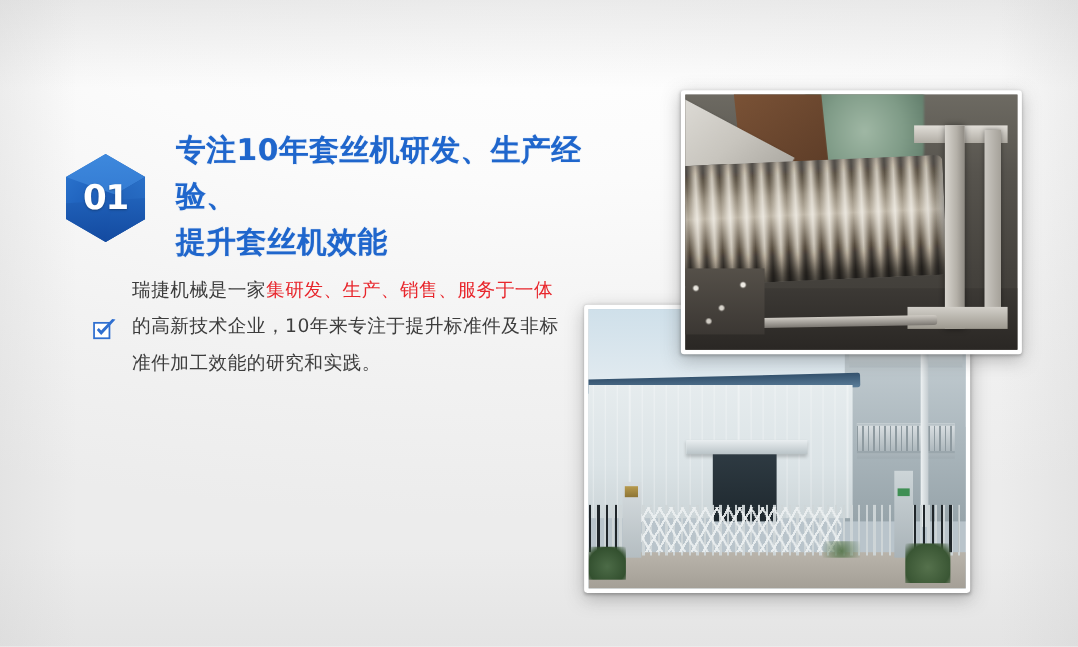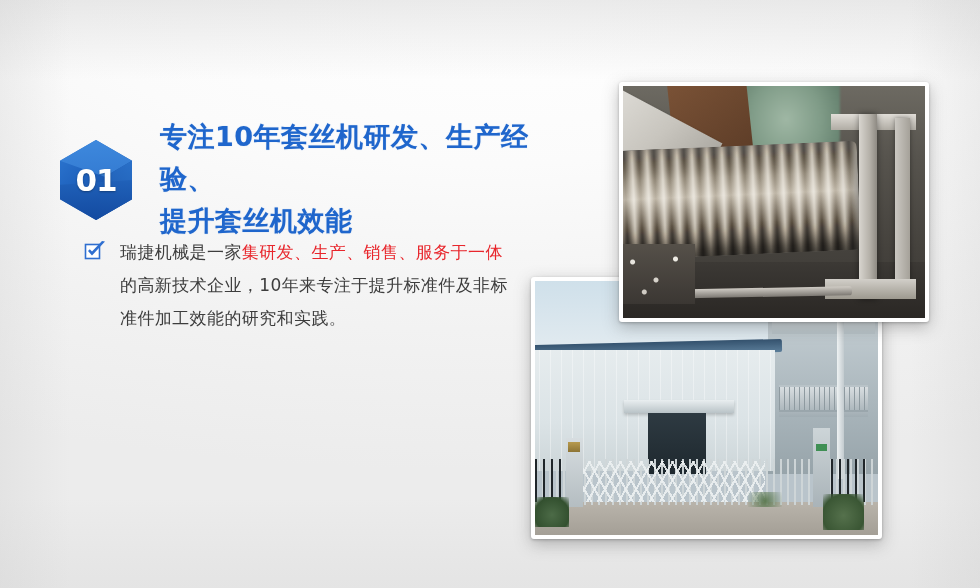--- a/index.html
+++ b/index.html
@@ -122,22 +122,23 @@
   
   .bullets {
     position: absolute;
     left: 84px;
     top: 236px;
     width: 436px;
   }
   .bullet {
     position: relative;
     display: flex;
-    align-items: flex-start;
+    align-items: center;
     margin-bottom: 26px;
+    margin-top: 12px;
   }
   .check {
     flex: 0 0 22px;
     width: 22px;
     height: 22px;
     position: relative;
     margin-top: 4px;
   }
   .check svg { display: block; }
 

